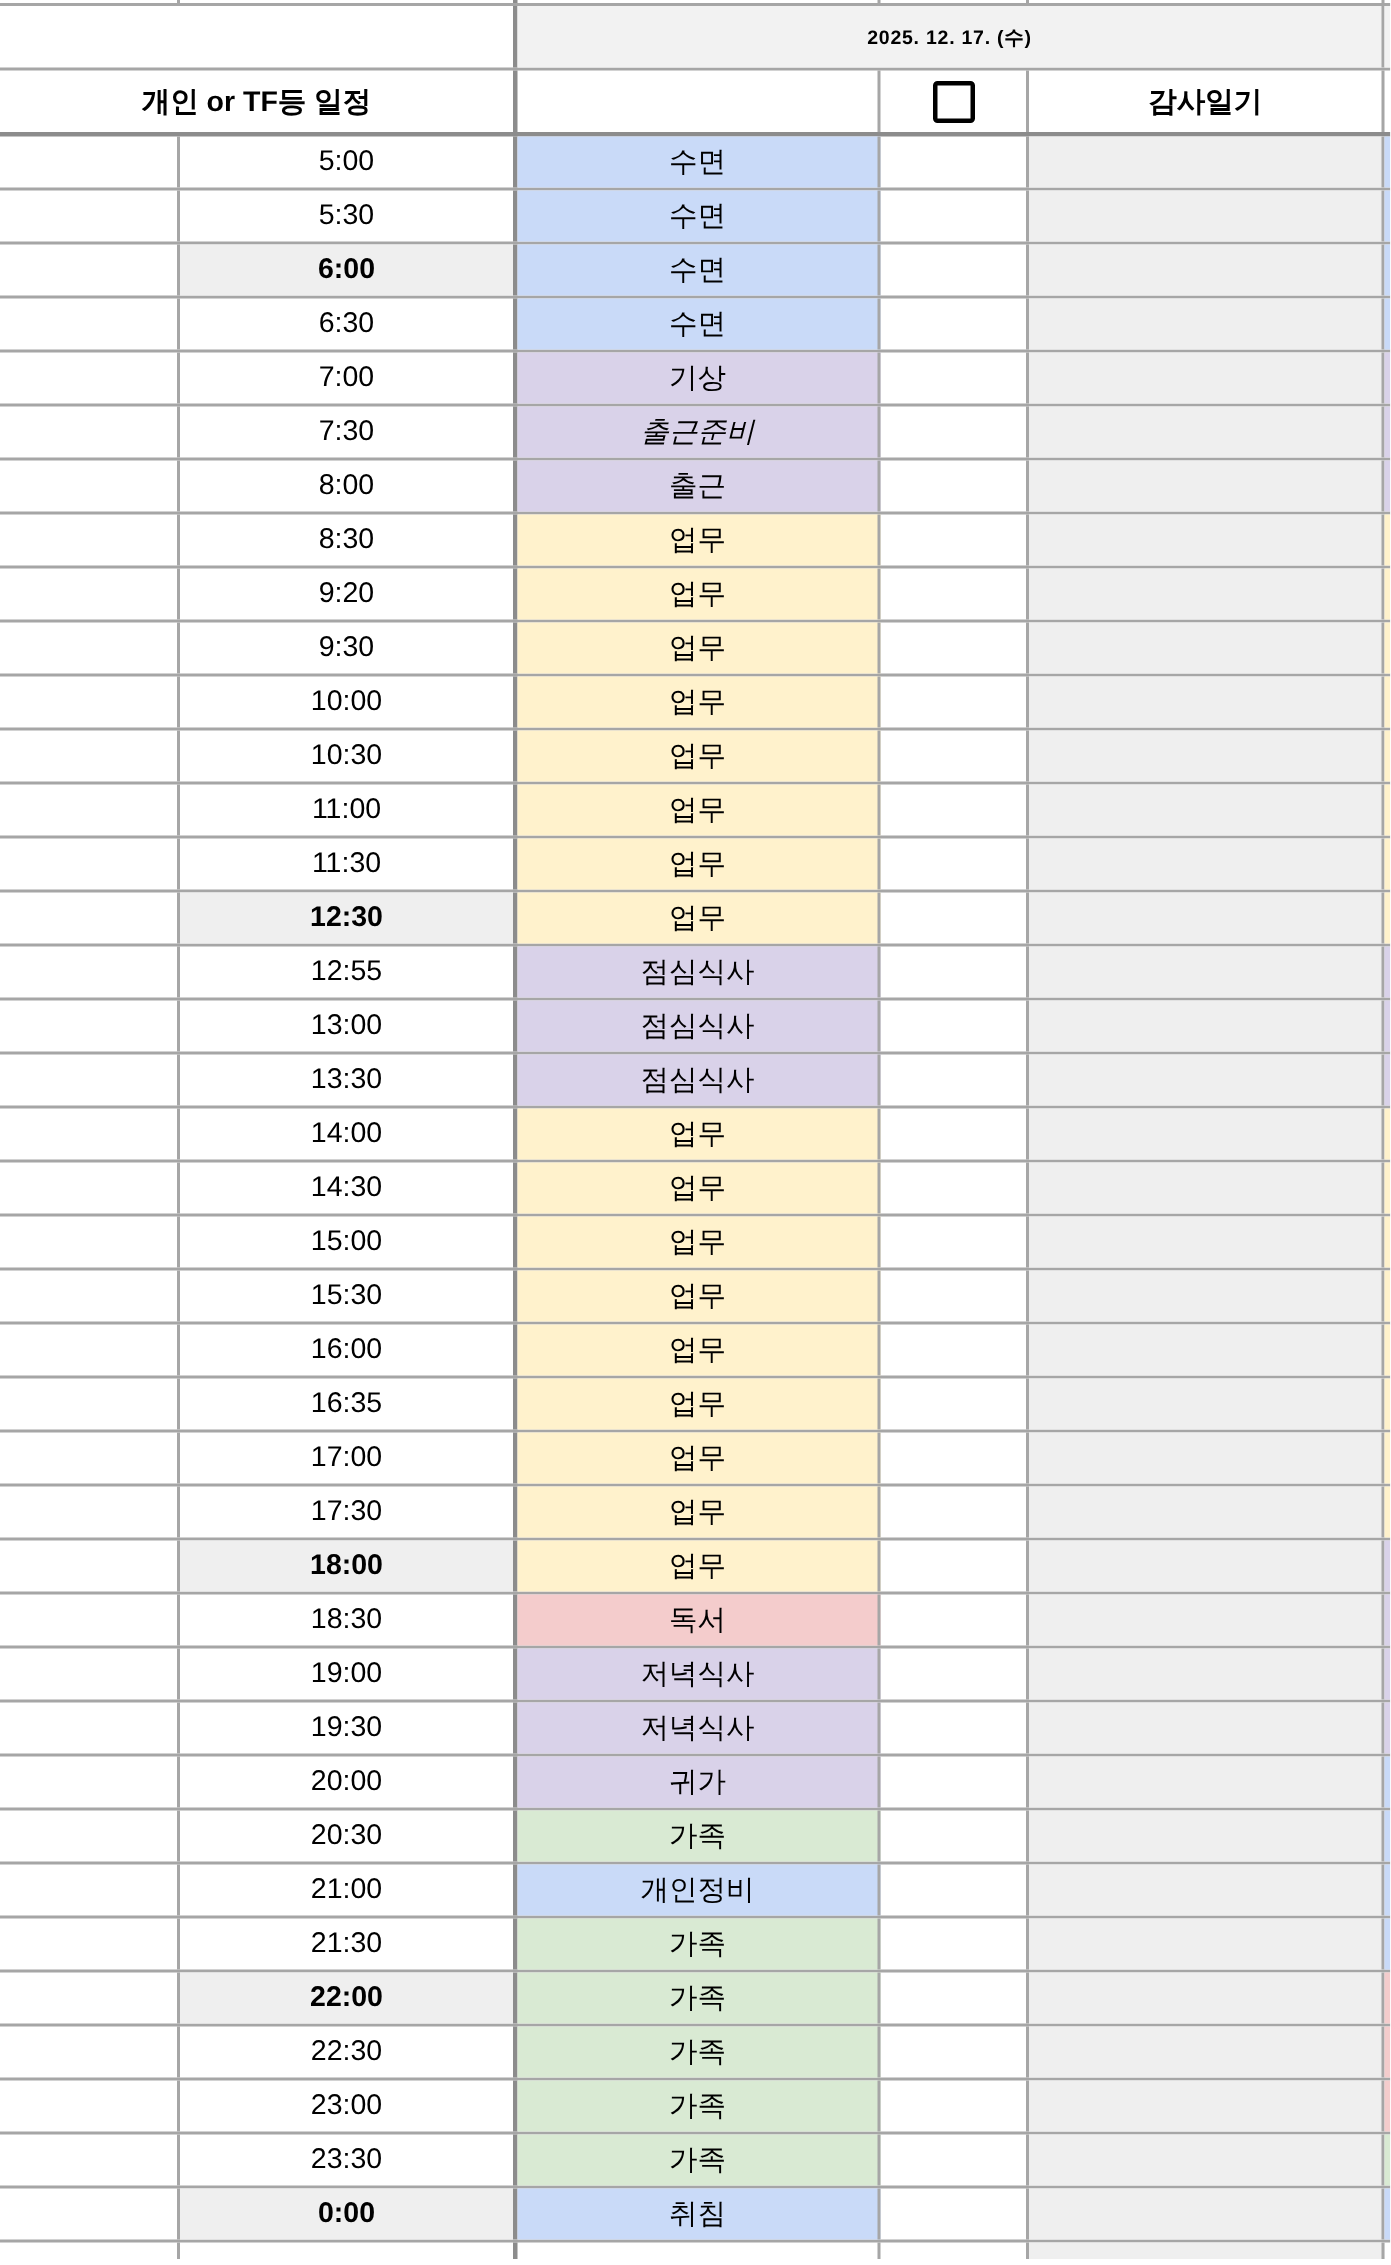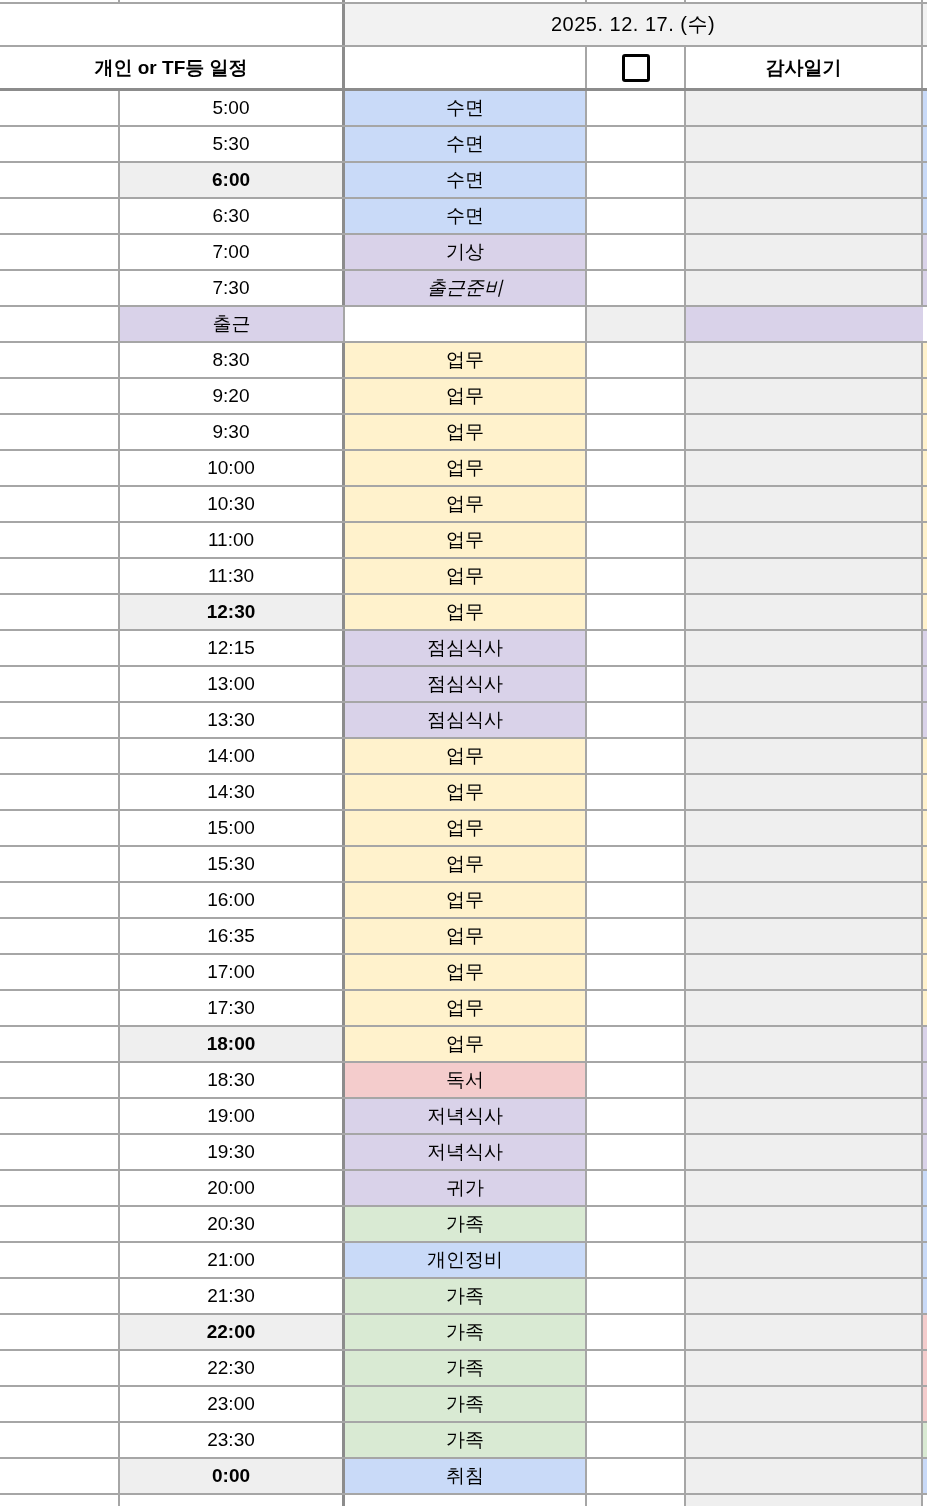--- a/index.html
+++ b/index.html
@@ -26,21 +26,21 @@
   .row-header-date{height:43px;border-bottom:2px solid var(--grid);}
   .row-header-labels{height:44px;border-bottom:3px solid var(--divider);}
   .row-data{height:36px;border-bottom:2px solid var(--grid);}
   .row-partial{height:11px;}
 
   
   .br{border-right:2px solid var(--grid);}
   .br-dark{border-right:3px solid var(--divider);}
 
   
-  .date-text{font-size:20px;font-weight:400;letter-spacing:0.5px;}
+  .date-text{font-size:13px;font-weight:700;letter-spacing:0.5px;}
   .head-label{font-size:19px;font-weight:700;}
   .time-text{font-size:19px;}
   .bold-time{font-weight:700;}
   .activity-text{font-size:19px;}
 
   
   .checkbox{
     width:22px;height:22px;border:3px solid #000;border-radius:3px;
     background:#ffffff;display:inline-block;
   }
@@ -156,20 +156,23 @@
         <div class="br" style="background: rgb(217, 210, 233); font-style: italic;">
           <span class="activity-text">출근준비</span>
         </div>
         <div class="br"></div>
         <div class="br" style="background: rgb(239, 239, 239);"></div>
         <div style="background: rgb(217, 210, 233);"></div>
       </div>
 
       <div class="row row-data">
         <div class="br"></div>
+        <div class="br-dark">
+          <span class="time-text">8:00</span>
+        </div>
         <div class="br" style="background: rgb(217, 210, 233);">
           <span class="activity-text">출근</span>
         </div>
         <div class="br"></div>
         <div class="br" style="background: rgb(239, 239, 239);"></div>
         <div style="background: rgb(217, 210, 233);"></div>
       </div>
 
       <div class="row row-data">
         <div class="br"></div>
@@ -271,21 +274,21 @@
           <span class="activity-text">업무</span>
         </div>
         <div class="br"></div>
         <div class="br" style="background: rgb(239, 239, 239);"></div>
         <div style="background: rgb(255, 242, 204);"></div>
       </div>
 
       <div class="row row-data">
         <div class="br"></div>
         <div class="br-dark">
-          <span class="time-text">12:15</span>
+          <span class="time-text">12:55</span>
         </div>
         <div class="br" style="background: rgb(217, 210, 233);">
           <span class="activity-text">점심식사</span>
         </div>
         <div class="br"></div>
         <div class="br" style="background: rgb(239, 239, 239);"></div>
         <div style="background: rgb(217, 210, 233);"></div>
       </div>
 
       <div class="row row-data">

